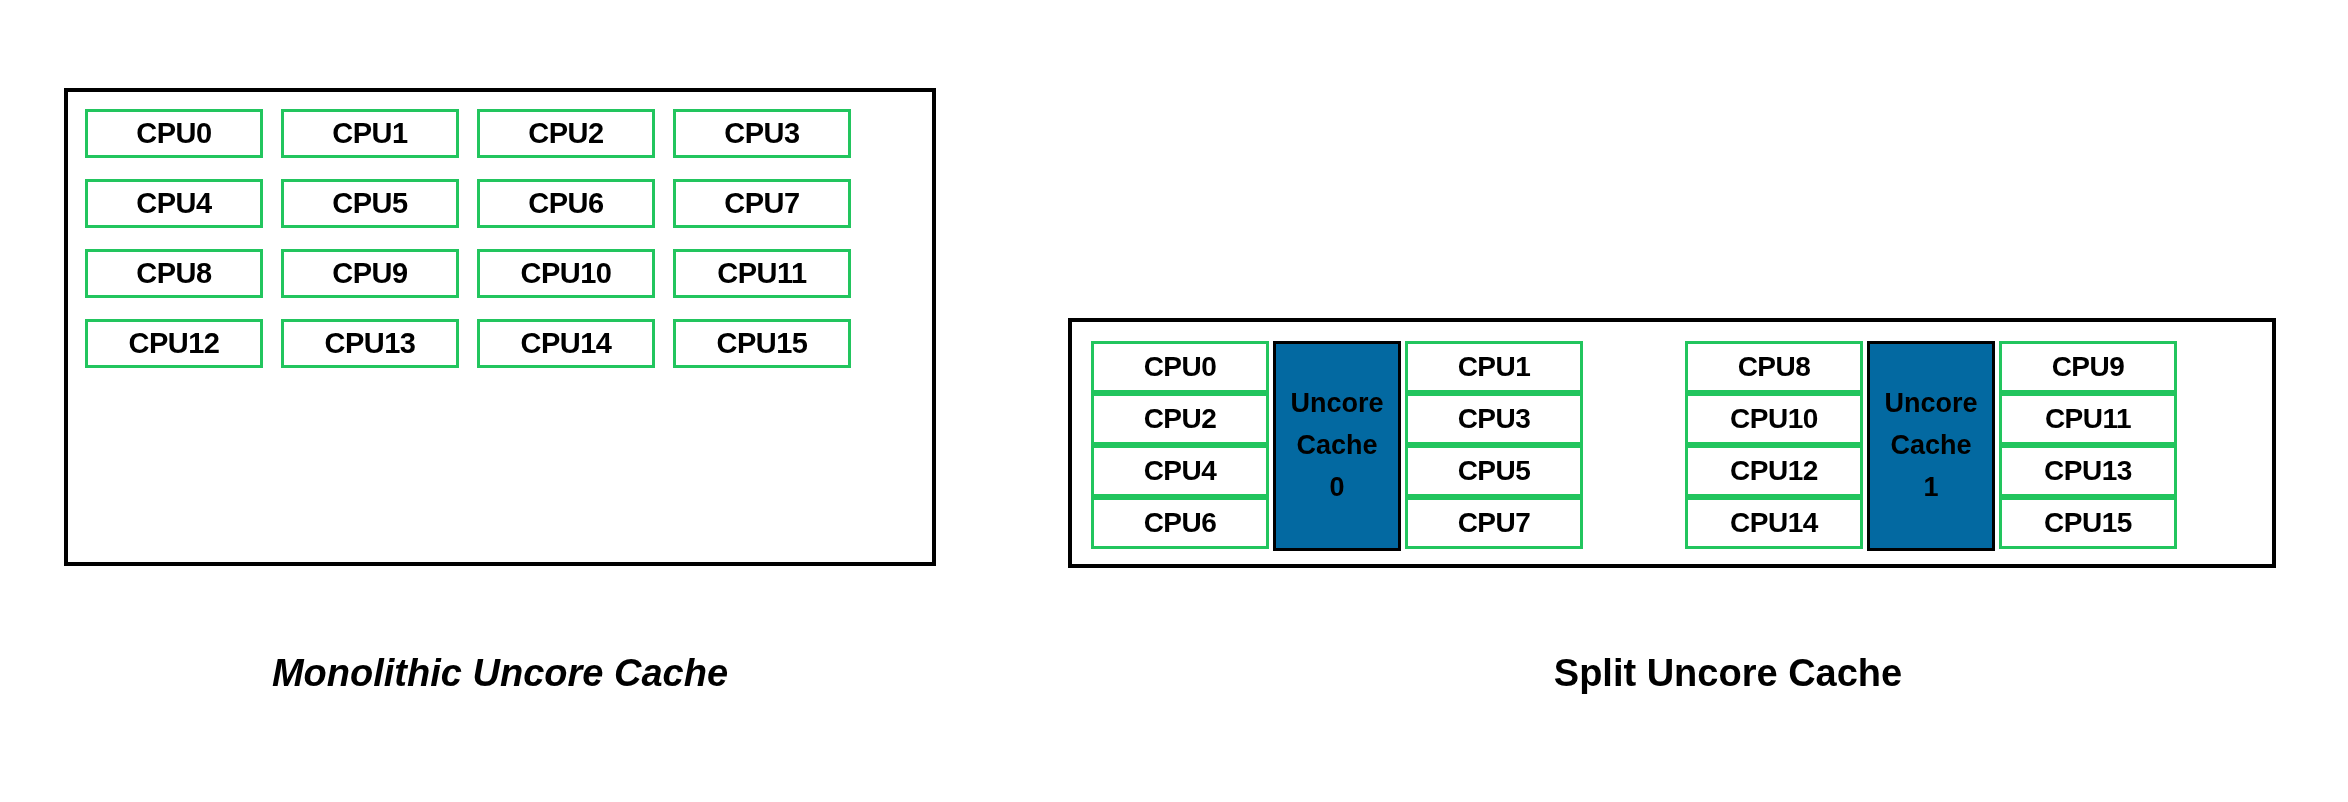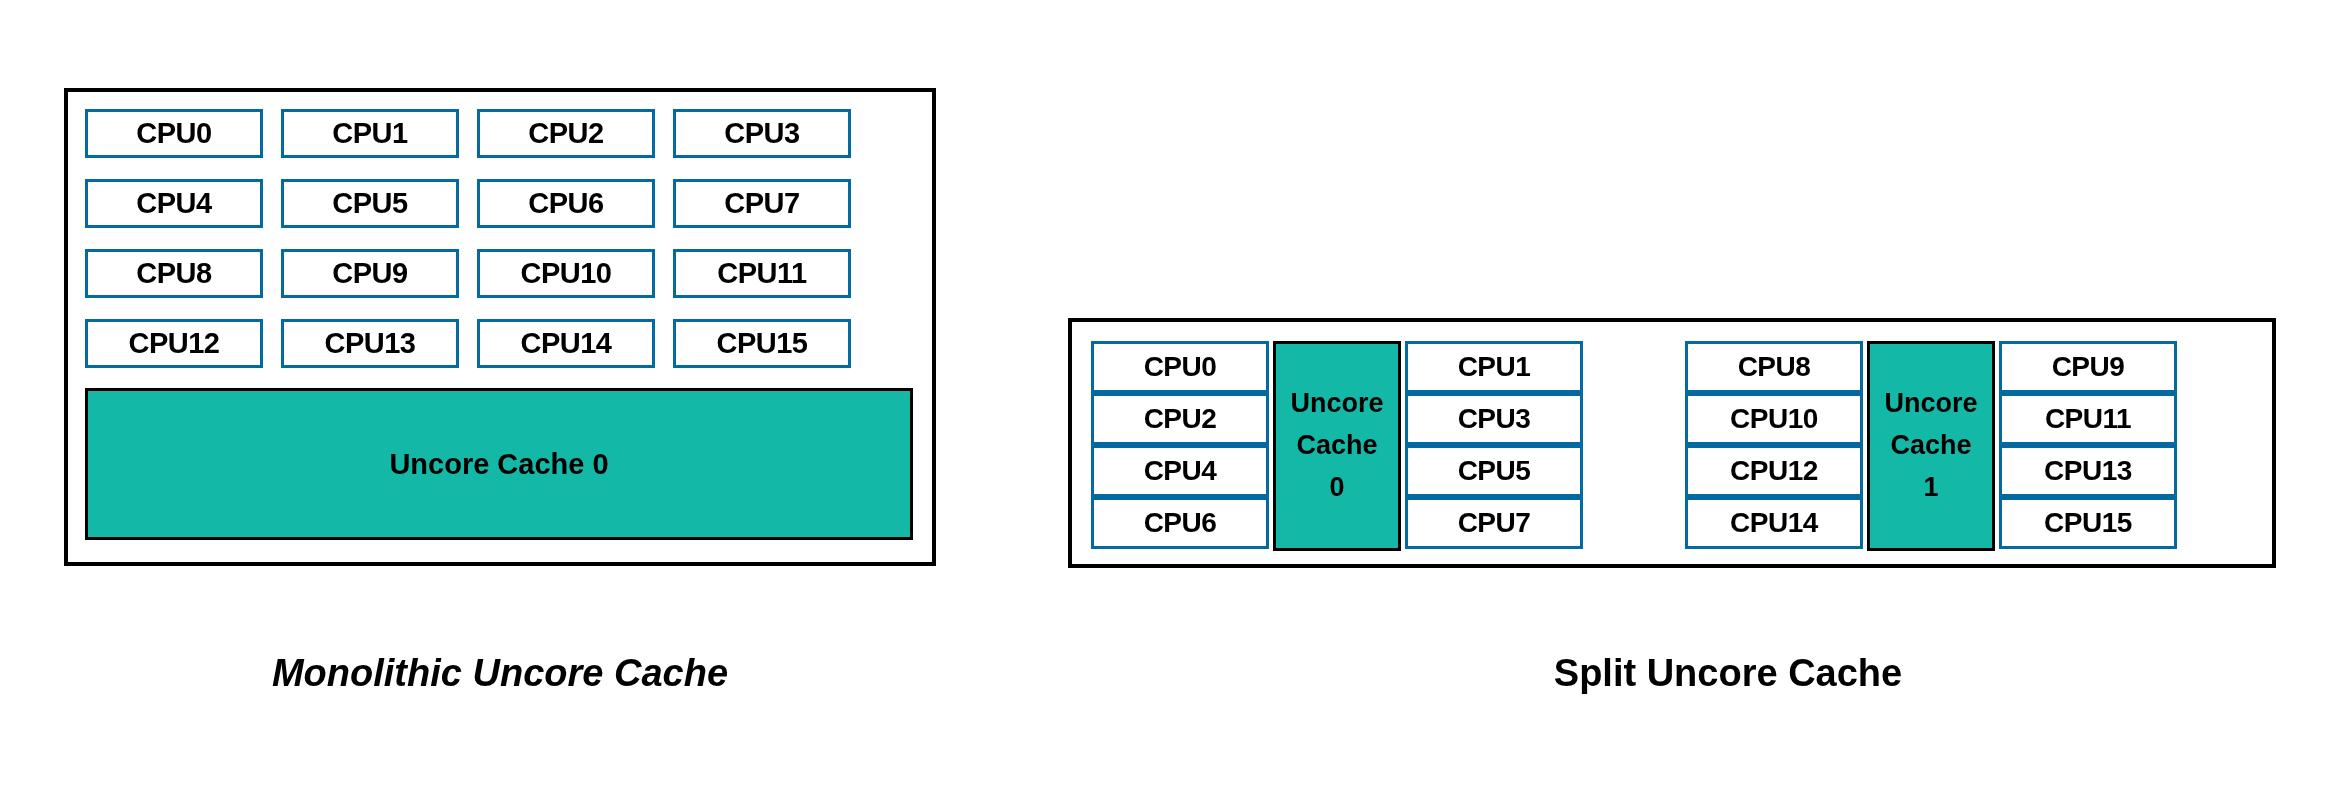--- a/index.html
+++ b/index.html
@@ -20,32 +20,32 @@
   .panel {
     position: absolute;
     box-sizing: border-box;
     background: #ffffff;
     border: 4px solid #000000;
   }
   .cpu-box {
     position: absolute;
     box-sizing: border-box;
     background: #ffffff;
-    border: 3px solid #0369a1;
+    border: 3px solid #22c55e;
     display: flex;
     align-items: center;
     justify-content: center;
     font-weight: bold;
     color: #000000;
     letter-spacing: -0.5px;
   }
   .cache-box {
     position: absolute;
     box-sizing: border-box;
-    background: #14b8a6;
+    background: #0369a1;
     border: 3px solid #000000;
     display: flex;
     align-items: center;
     justify-content: center;
     font-weight: bold;
     color: #000000;
     text-align: center;
   }
   .caption {
     position: absolute;
@@ -138,21 +138,20 @@
   <div class="cpu-box" style="left:17px;  top:157px;">CPU8</div>
   <div class="cpu-box" style="left:213px; top:157px;">CPU9</div>
   <div class="cpu-box" style="left:409px; top:157px;">CPU10</div>
   <div class="cpu-box" style="left:605px; top:157px;">CPU11</div>
 
   <div class="cpu-box" style="left:17px;  top:227px;">CPU12</div>
   <div class="cpu-box" style="left:213px; top:227px;">CPU13</div>
   <div class="cpu-box" style="left:409px; top:227px;">CPU14</div>
   <div class="cpu-box" style="left:605px; top:227px;">CPU15</div>
 
-  <div class="cache-box">Uncore Cache 0</div>
 </div>
 
 <div class="caption" id="caption-monolithic">Monolithic Uncore Cache</div>
 
 <div class="panel" id="fig-split">
 
   <div class="group group-0">
     <div class="cpu-box col-left" style="top:0px;">CPU0</div>
     <div class="cpu-box col-left" style="top:52px;">CPU2</div>
     <div class="cpu-box col-left" style="top:104px;">CPU4</div>

